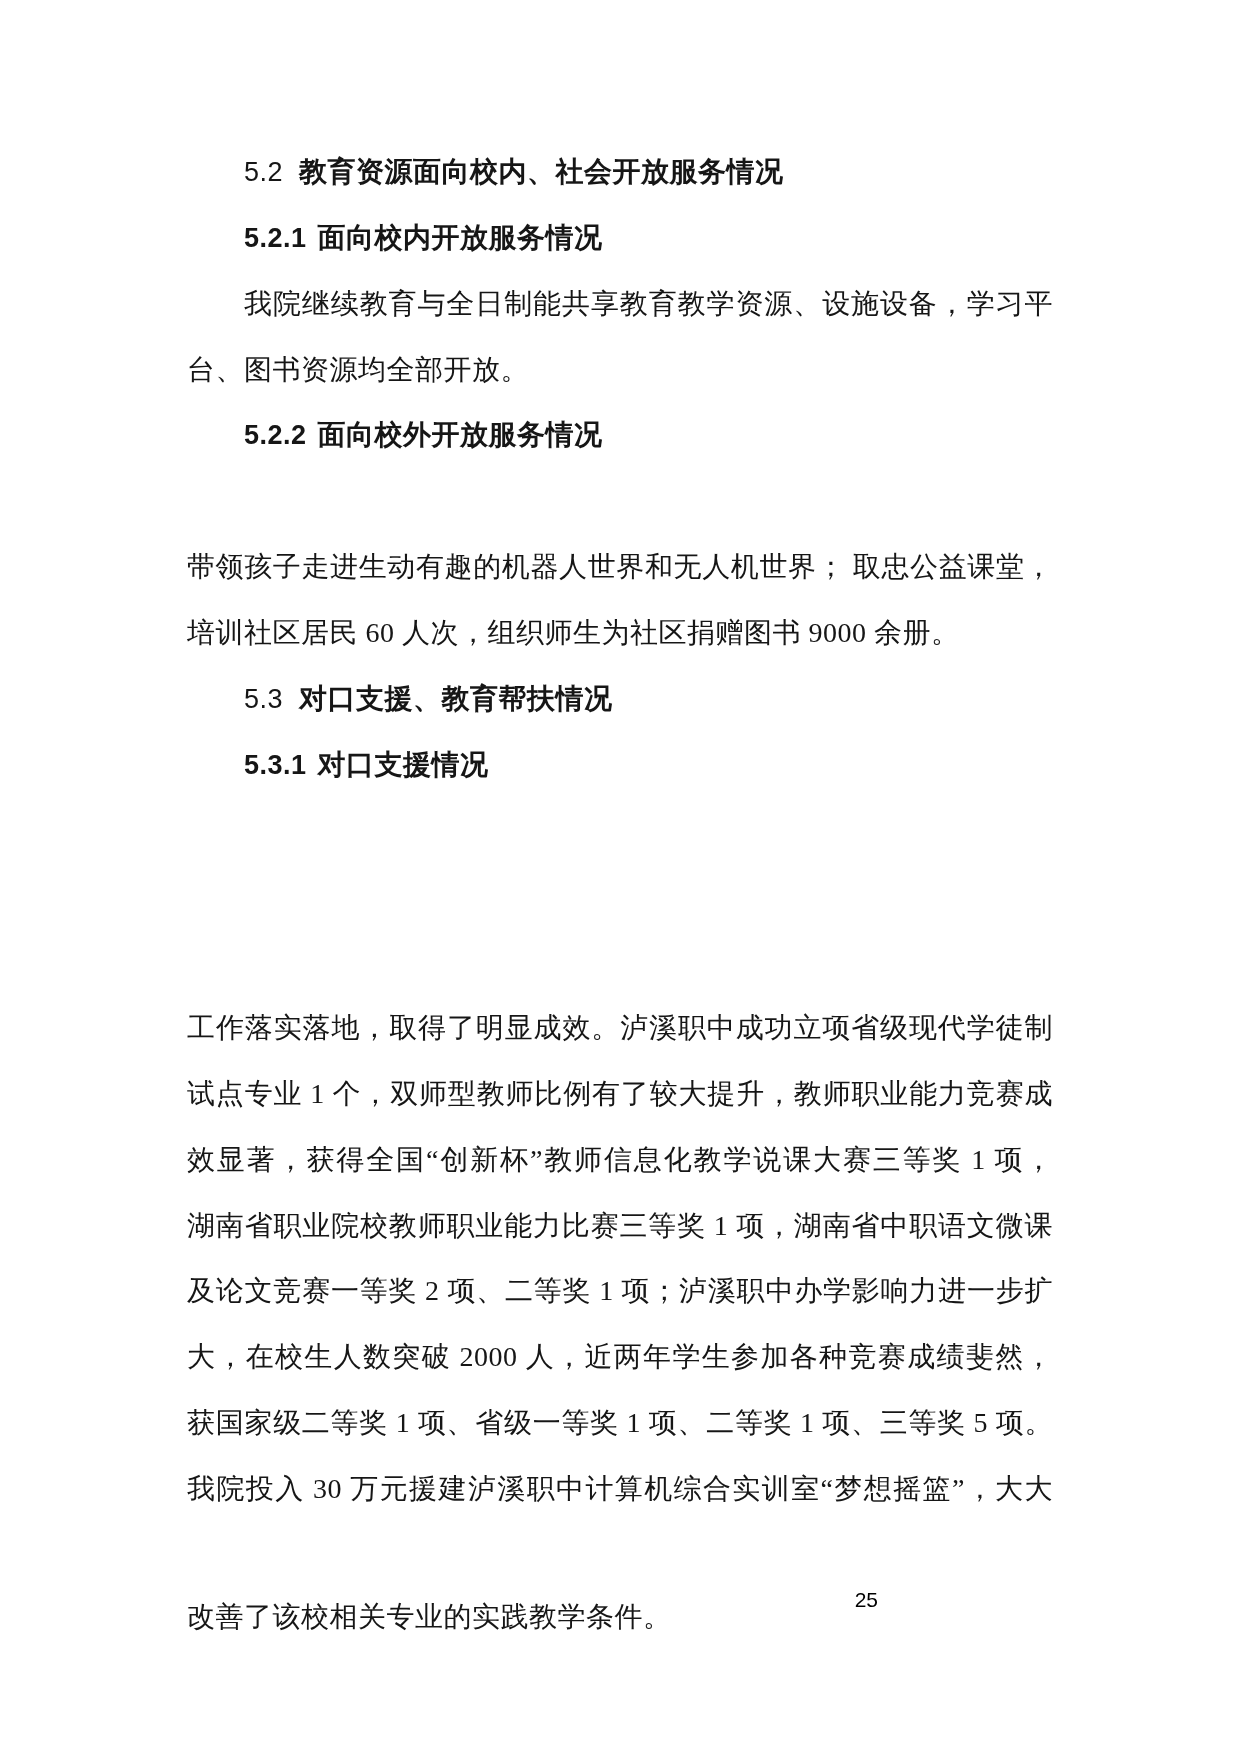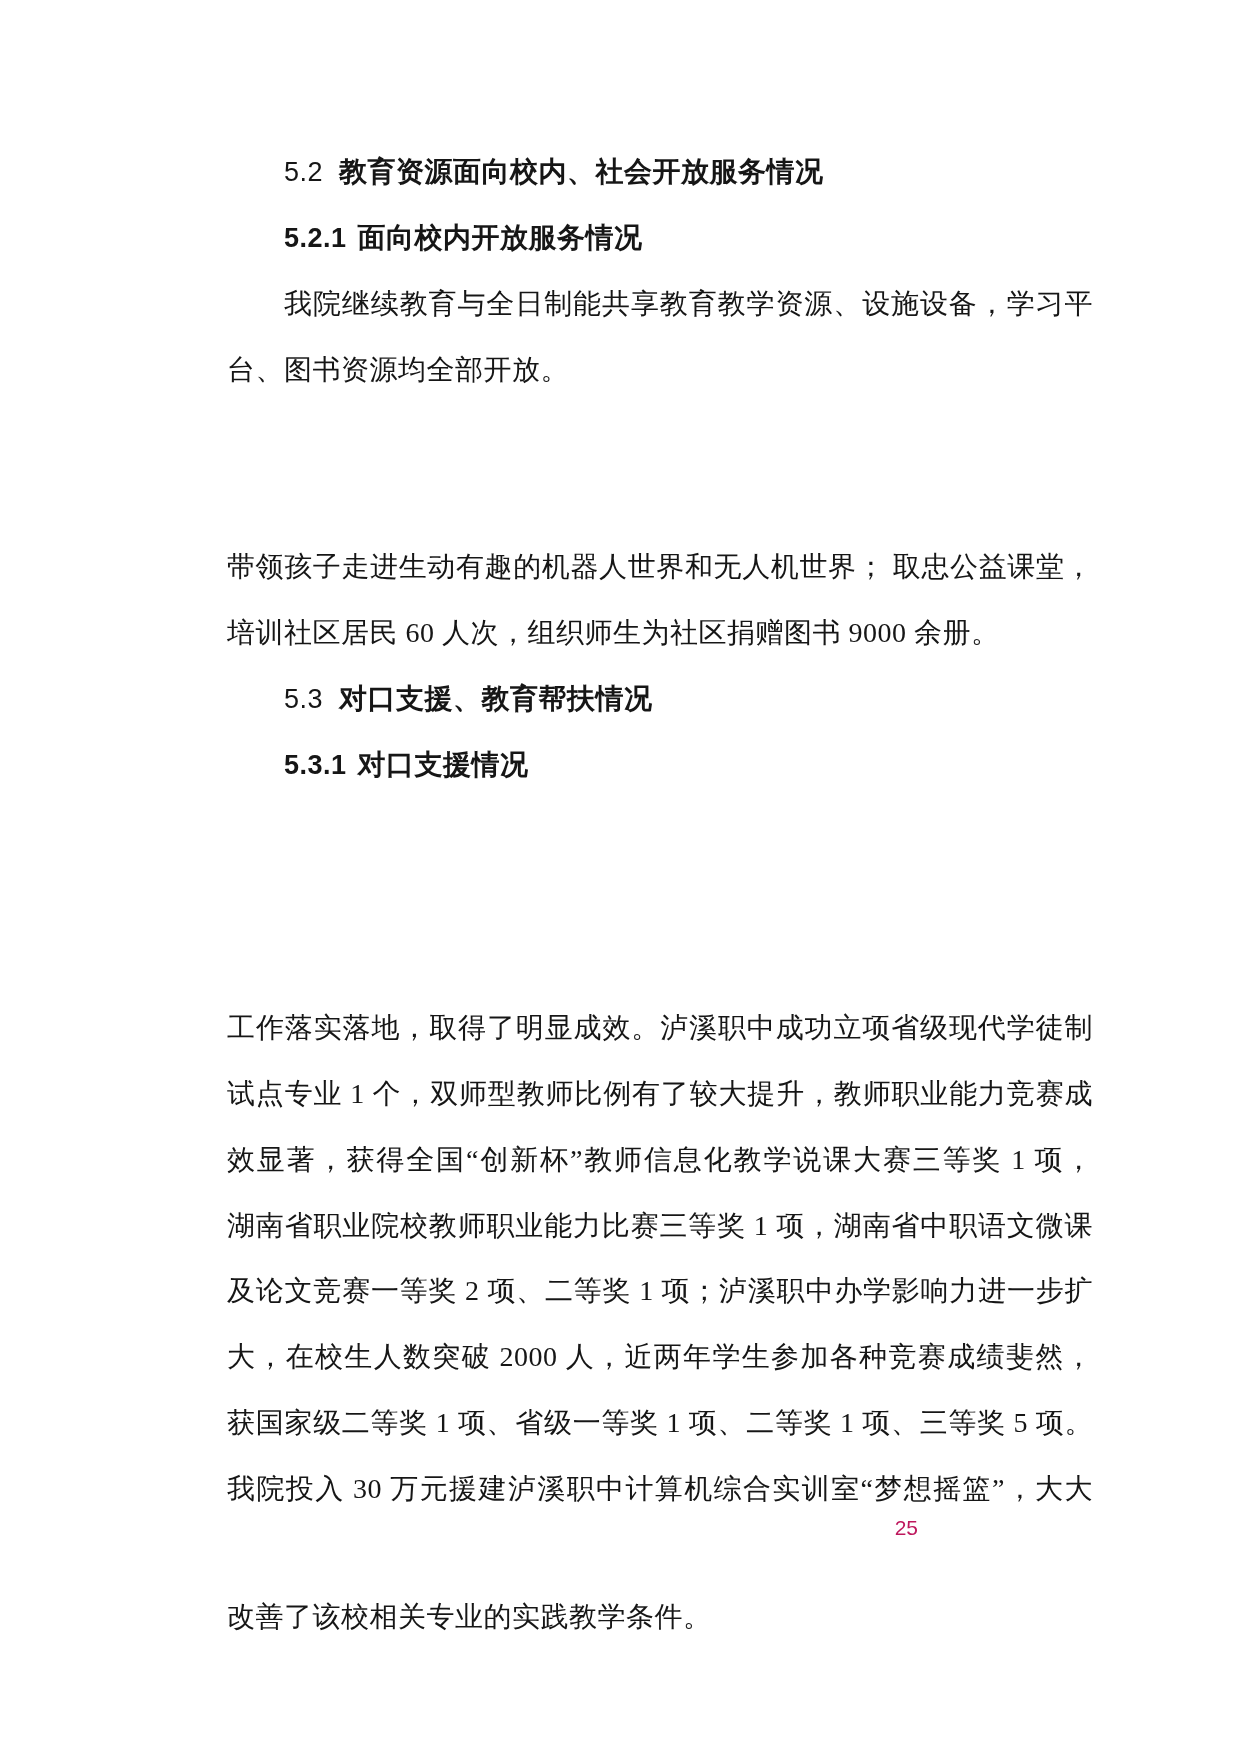--- a/index.html
+++ b/index.html
@@ -8,21 +8,20 @@
     background: #ffffff;
   }
   .page {
     position: relative;
     width: 1060px;
     height: 1754px;
     background: #ffffff;
     overflow: hidden;
     font-family: "Liberation Serif", serif;
     color: #161616;
-    margin-left: 40px;
   }
   .line {
     position: absolute;
     left: 187px;
     width: 866px;
     height: 36px;
     font-size: 28px;
     line-height: 34px;
     white-space: normal;
     letter-spacing: 0.5px;
@@ -44,43 +43,46 @@
     font-family: "Liberation Sans", sans-serif;
     font-size: 27px;
   }
   .h-num.light {
     font-weight: normal;
   }
   .h2 .h-num { margin-right: 16px; }
   .h3 .h-num { margin-right: 11px; }
   .page-number {
     position: absolute;
-    top: 1516px;
+    top: 1588px;
     right: 182px;
     font-family: "Liberation Sans", sans-serif;
     font-size: 21px;
-    color: #be185d;
+    color: #000000;
   }
 </style>
 </head>
 <body>
 
 <div class="page">
 
   <div class="line heading h2" style="top:155px;">
     <span class="h-num light">5.2</span><span>教育资源面向校内、社会开放服务情况</span>
   </div>
 
   <div class="line heading h3" style="top:221px;">
     <span class="h-num">5.2.1</span><span>面向校内开放服务情况</span>
   </div>
 
   <div class="line" style="top:353px;">台、图书资源均全部开放。</div>
   <div class="line fill indent" style="top:287px;">我院继续教育与全日制能共享教育教学资源、设施设备，学习平</div>
 
+  <div class="line heading h3" style="top:418px;">
+    <span class="h-num">5.2.2</span><span>面向校外开放服务情况</span>
+  </div>
 
   <div class="line fill" style="top:550px;">带领孩子走进生动有趣的机器人世界和无人机世界； 取忠公益课堂，</div>
   <div class="line" style="top:616px;">培训社区居民 60 人次，组织师生为社区捐赠图书 9000 余册。</div>
 
   <div class="line heading h2" style="top:682px;">
     <span class="h-num light">5.3</span><span>对口支援、教育帮扶情况</span>
   </div>
 
   <div class="line heading h3" style="top:748px;">
     <span class="h-num">5.3.1</span><span>对口支援情况</span>

